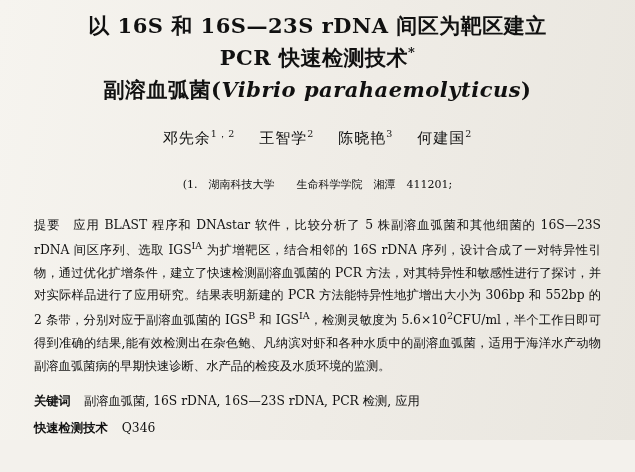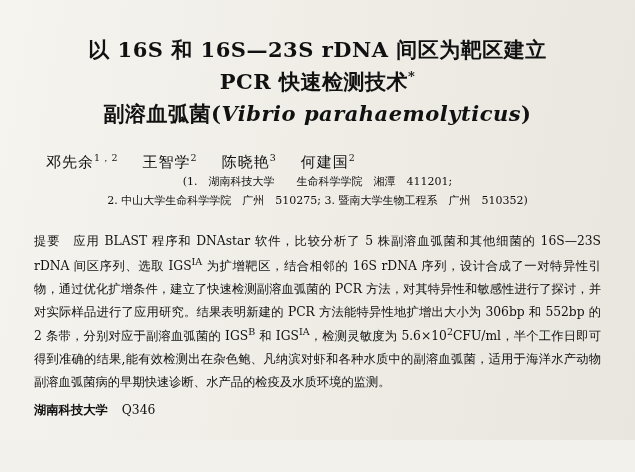--- a/index.html
+++ b/index.html
@@ -13,54 +13,55 @@
     font-family: "DejaVu Serif", serif;
     color: #111;
     overflow: hidden;
   }
   .page {
     position: relative;
     width: 635px;
     height: 440px;
     background: linear-gradient(100deg, #f6f4ef 0%, #efece6 55%, #e9e6df 100%);
     box-sizing: border-box;
-    padding: 34px 34px 10px 34px;
+    padding: 10px 34px 10px 34px;
   }
   .title-block {
     text-align: center;
     font-weight: bold;
     font-size: 21px;
     line-height: 1.52;
     letter-spacing: 0.5px;
   }
   .title-line {
     white-space: nowrap;
   }
   .title-line .ital {
     font-style: italic;
   }
   .star {
     font-size: 13px;
     vertical-align: super;
   }
   .authors {
     margin-top: 22px;
+    text-align: center;
     font-size: 15px;
     letter-spacing: 1px;
   }
   .authors .au {
     margin: 0 12px;
     white-space: nowrap;
   }
   sup {
     font-size: 9.5px;
     vertical-align: super;
   }
   .affil {
-    margin-top: 0;
+    margin-top: 27px;
     text-align: center;
     font-size: 11px;
     line-height: 1.75;
   }
   .affil-line {
     white-space: nowrap;
   }
   .abstract {
     margin-top: 20px;
     font-size: 12.3px;
@@ -100,25 +101,27 @@
     <div class="title-line"><span>PCR 快速检测技术</span><span class="star">*</span></div>
     <div class="title-line"><span>副溶血弧菌(</span><span class="ital">Vibrio parahaemolyticus</span><span>)</span></div>
   </div>
 
   <div class="authors">
     <span class="au"><span>邓先余</span><sup>1，2</sup></span><span class="au"><span>王智学</span><sup>2</sup></span><span class="au"><span>陈晓艳</span><sup>3</sup></span><span class="au"><span>何建国</span><sup>2</sup></span>
   </div>
 
   <div class="affil">
     <div class="affil-line">(1.　湖南科技大学　　生命科学学院　湘潭　411201;</div>
-    <div class="affil-line">2. 中山大学生命科学学院　广州　510275; 3. 暨南大学生物工程系　广州　510352)</div>
   </div>
 
   <div class="abstract">
     <span class="lbl">提要</span><span>应用 BLAST 程序和 DNAstar 软件，比较分析了 5 株副溶血弧菌和其他细菌的 16S—23S rDNA 间区序列、选取 IGS<sup>IA</sup> 为扩增靶区，结合相邻的 16S rDNA 序列，设计合成了一对特异性引物，通过优化扩增条件，建立了快速检测副溶血弧菌的 PCR 方法，对其特异性和敏感性进行了探讨，并对实际样品进行了应用研究。结果表明新建的 PCR 方法能特异性地扩增出大小为 306bp 和 552bp 的 2 条带，分别对应于副溶血弧菌的 IGS<sup>B</sup> 和 IGS<sup>IA</sup>，检测灵敏度为 5.6×10<sup>2</sup>CFU/ml，半个工作日即可得到准确的结果,能有效检测出在杂色鲍、凡纳滨对虾和各种水质中的副溶血弧菌，适用于海洋水产动物副溶血弧菌病的早期快速诊断、水产品的检疫及水质环境的监测。</span>
   </div>
 
+  <div class="keywords">
+    <span class="lbl">关键词</span><span>副溶血弧菌, 16S rDNA, 16S—23S rDNA, PCR 检测, 应用</span>
+  </div>
 
   <div class="clc">
-    <span class="lbl">湖南科技大学</span><span>Q346</span>
+    <span class="lbl">快速检测技术</span><span>Q346</span>
   </div>
 
 </div>
 
 </body></html>

